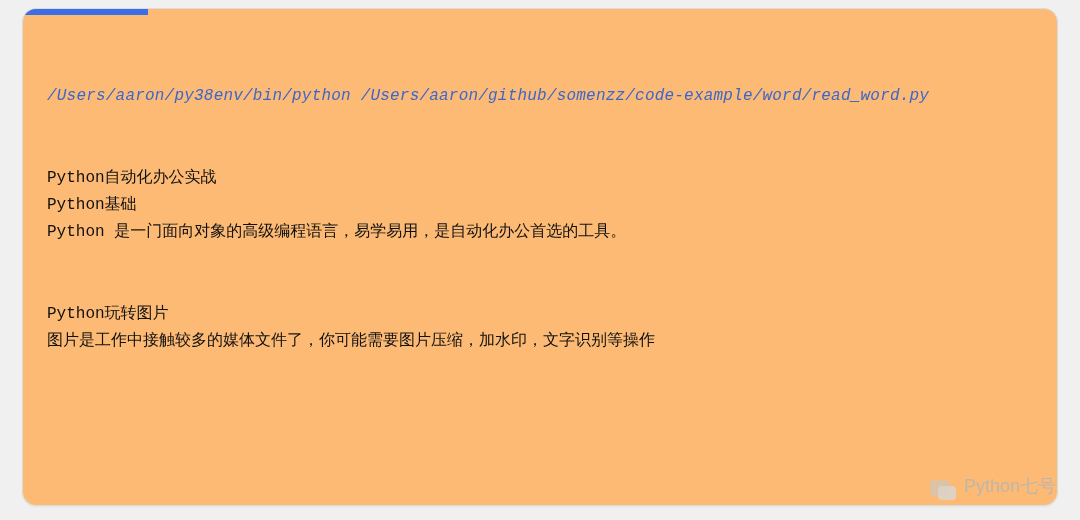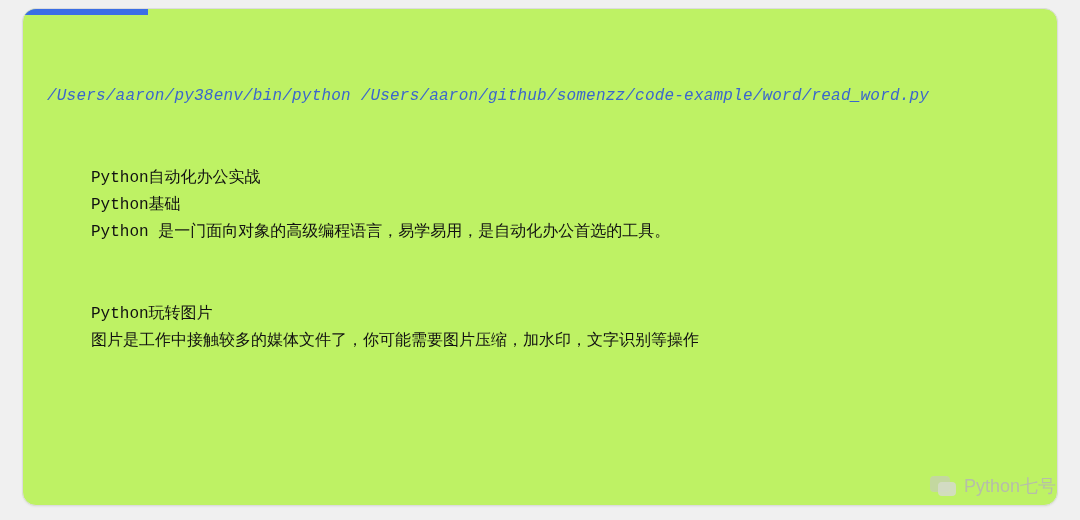--- a/index.html
+++ b/index.html
@@ -15,21 +15,21 @@
       font-size: 16px;
       line-height: 1.7;
       position: relative;
     }
     .terminal-window {
       position: absolute;
       top: 8px;
       left: 22px;
       right: 22px;
       bottom: 14px;
-      background: #bef264;
+      background: #fdba74;
       border-radius: 14px;
       border: 1px solid #dcdcdc;
       overflow: hidden;
       box-shadow: 0 1px 2px rgba(0,0,0,0.05);
     }
     .highlight-bar {
       position: absolute;
       top: 0;
       left: 0;
       width: 125px;
@@ -43,36 +43,35 @@
       white-space: pre;
     }
     .cmd-line {
       color: #3b66cc;
       letter-spacing: 0.2px;
       font-style: italic;
       font-weight: 500;
     }
     .output-line {
       color: #111;
-      margin-left: 44px;
     }
     .cursor {
       display: inline-block;
       width: 2px;
       height: 20px;
       background: #111;
       vertical-align: -3px;
       margin-left: 2px;
     }
     .watermark {
       position: absolute;
       right: 24px;
       bottom: 18px;
       display: flex;
-      align-items: center;
+      align-items: flex-end;
       color: #b5b5b5;
       font-family: -apple-system, BlinkMacSystemFont, "Segoe UI", Arial, sans-serif;
       font-size: 18px;
       opacity: 0.85;
     }
     .watermark .chat-icon {
       width: 26px;
       height: 22px;
       margin-right: 8px;
       position: relative;

